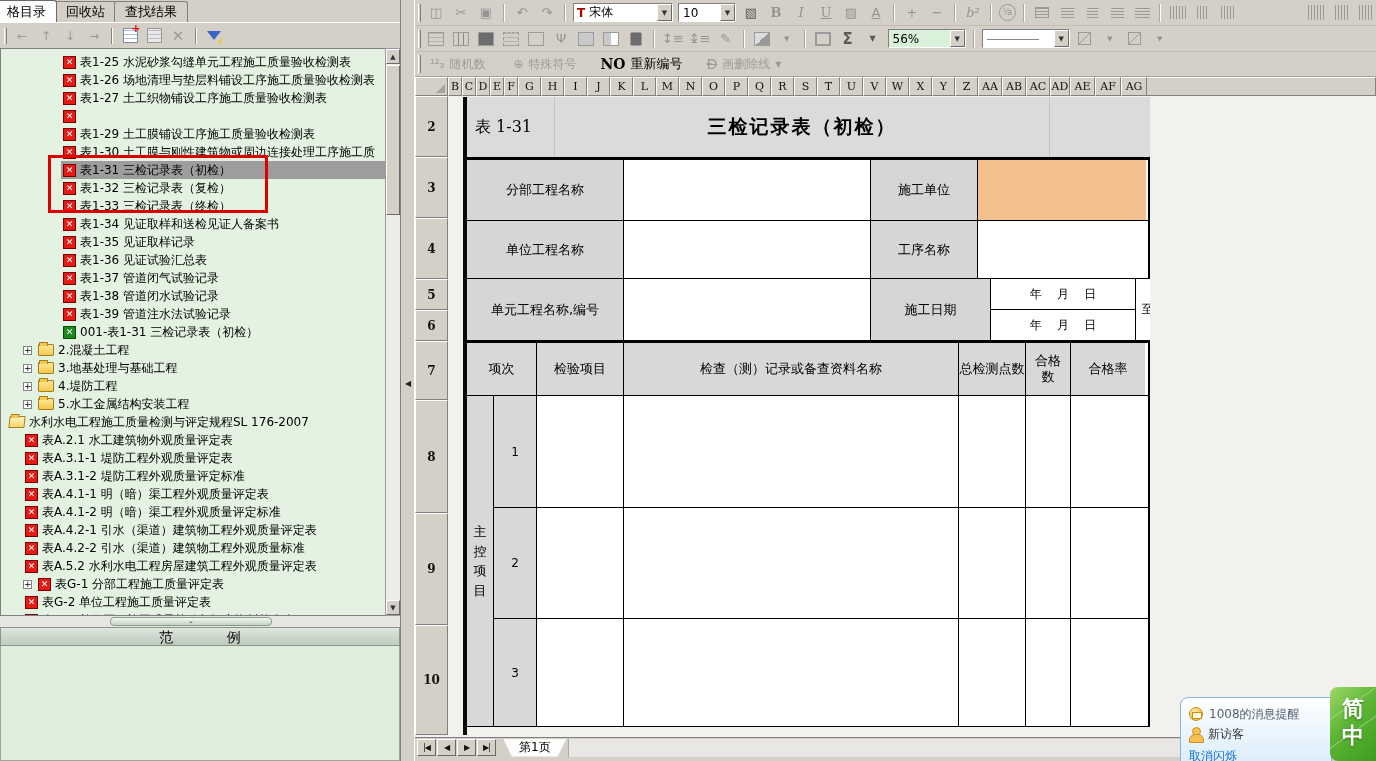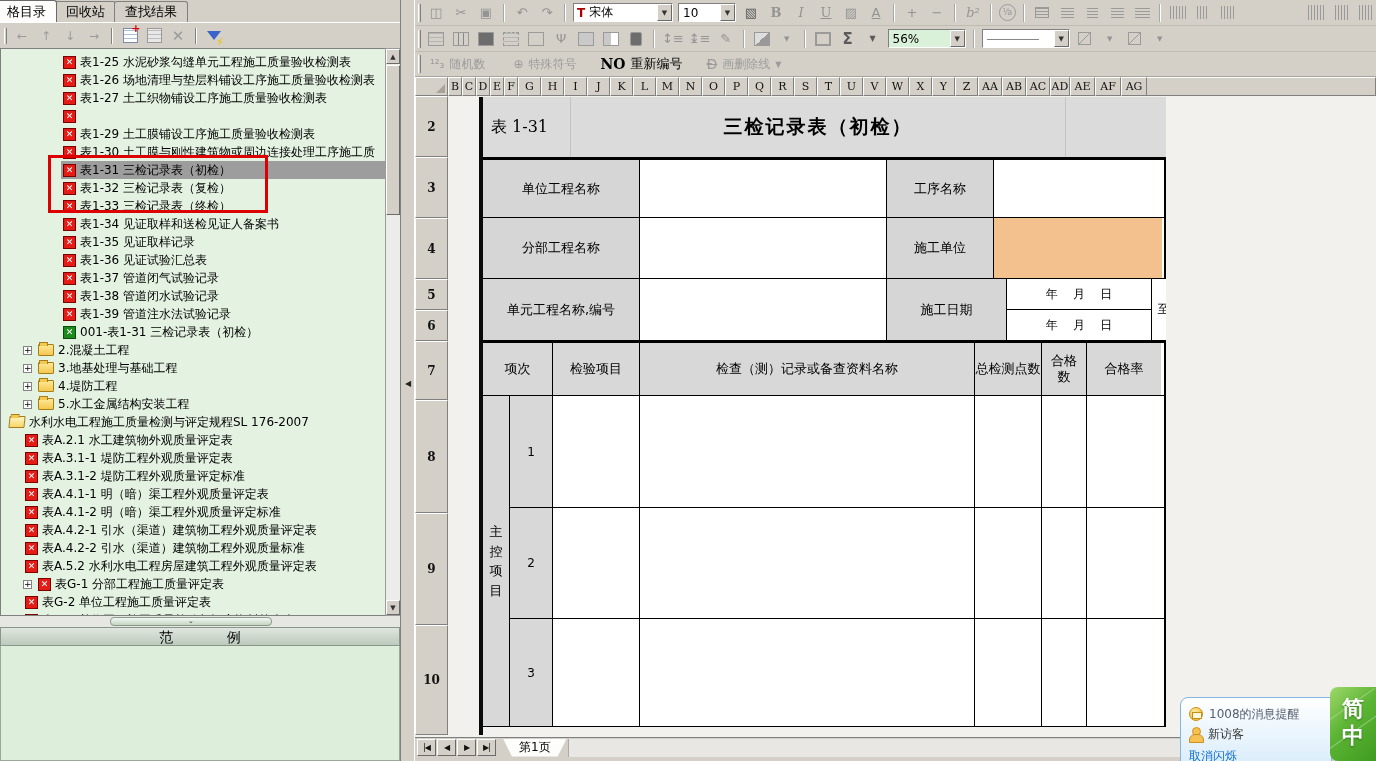--- a/index.html
+++ b/index.html
@@ -68,21 +68,21 @@
 
   
   #canvas { position:absolute; left:0; top:77px; width:961px; height:660px; background:#f3f1ee; overflow:hidden; }
   #colheader { position:absolute; left:0; top:0; height:19px; width:961px; background:#d4d0c8; display:flex; }
   .chcell { height:19px; background:#d4d0c8; border-right:1px solid #808080; border-bottom:1px solid #808080; border-top:1px solid #fff; border-left:1px solid #fff; font-family:"DejaVu Serif", serif; font-size:11px; color:#111; display:flex; align-items:center; justify-content:center; overflow:hidden; flex:none; }
   .chcorner { position:relative; }
   .chcorner:after { content:""; position:absolute; right:2px; bottom:2px; width:0; height:0; border-left:9px solid transparent; border-bottom:9px solid #a8a49c; }
   #rowheader { position:absolute; left:0; top:19px; width:33px; }
   .rhcell { width:33px; background:#d4d0c8; border-right:1px solid #808080; border-bottom:1px solid #808080; border-top:1px solid #fff; border-left:1px solid #fff; font-family:"DejaVu Serif", serif; font-size:12px; font-weight:bold; color:#111; display:flex; align-items:center; justify-content:center; }
 
-  #form { position:absolute; left:64px; top:20px; width:687px; height:638px; border-left:4px solid #0a0a0a; overflow:hidden; }
+  #form { position:absolute; left:48px; top:20px; width:687px; height:638px; border-left:4px solid #0a0a0a; overflow:hidden; }
   #title-row { height:60px; width:683px; background:#dbdbdb; display:flex; }
   #title-row .tcell { border-right:1px solid #c3c3c3; display:flex; align-items:center; }
   #form-code { width:88px; padding-left:8px; font-size:16px; color:#000; font-family:"DejaVu Serif", serif; }
   #form-title { width:495px; justify-content:center; font-size:19px; font-weight:bold; letter-spacing:2px; color:#000; font-family:"DejaVu Serif", serif; }
   #grid { width:683px; border-top:3px solid #000; border-right:2px solid #000; background:#fff; }
   .grow { display:flex; border-bottom:1px solid #000; }
   .gcell { border-right:1px solid #000; display:flex; align-items:center; justify-content:center; font-size:13px; color:#000; overflow:hidden; flex:none; }
   .gcell:last-child { border-right:none; }
   .glabel { background:#d6d6d6; }
   .gwhite { background:#fff; }
@@ -574,31 +574,31 @@
 
       <div id="form">
 
         <div id="title-row">
           <div class="tcell" id="form-code">表 1-31</div>
           <div class="tcell" id="form-title">三检记录表（初检）</div>
           <div class="tcell" style="flex:1;border-right:none;"></div>
         </div>
 
         <div id="grid">
+          <div class="grow" style="height:61px;">
+            <div class="gcell glabel" style="width:157px;">分部工程名称</div>
+            <div class="gcell gwhite" style="width:247px;"></div>
+            <div class="gcell glabel" style="width:107px;">施工单位</div>
+            <div class="gcell gorange" style="width:168px;"></div>
+          </div>
           <div class="grow" style="height:58px;">
             <div class="gcell glabel" style="width:157px;">单位工程名称</div>
             <div class="gcell gwhite" style="width:247px;"></div>
             <div class="gcell glabel" style="width:107px;">工序名称</div>
             <div class="gcell gwhite" style="width:168px;"></div>
-          </div>
-          <div class="grow" style="height:61px;">
-            <div class="gcell glabel" style="width:157px;">分部工程名称</div>
-            <div class="gcell gwhite" style="width:247px;"></div>
-            <div class="gcell glabel" style="width:107px;">施工单位</div>
-            <div class="gcell gorange" style="width:168px;"></div>
           </div>
           <div class="grow" style="height:62px;">
             <div class="gcell glabel" style="width:157px;">单元工程名称,编号</div>
             <div class="gcell gwhite" style="width:247px;"></div>
             <div class="gcell glabel" style="width:120px;">施工日期</div>
             <div class="datebox" style="width:145px;">
               <div class="datecell" style="height:31px;border-bottom:1px solid #000;">年    月    日</div>
               <div class="datecell" style="flex:1;">年    月    日</div>
             </div>
             <div class="gcell gwhite" style="width:23px;font-size:12px;">至</div>

